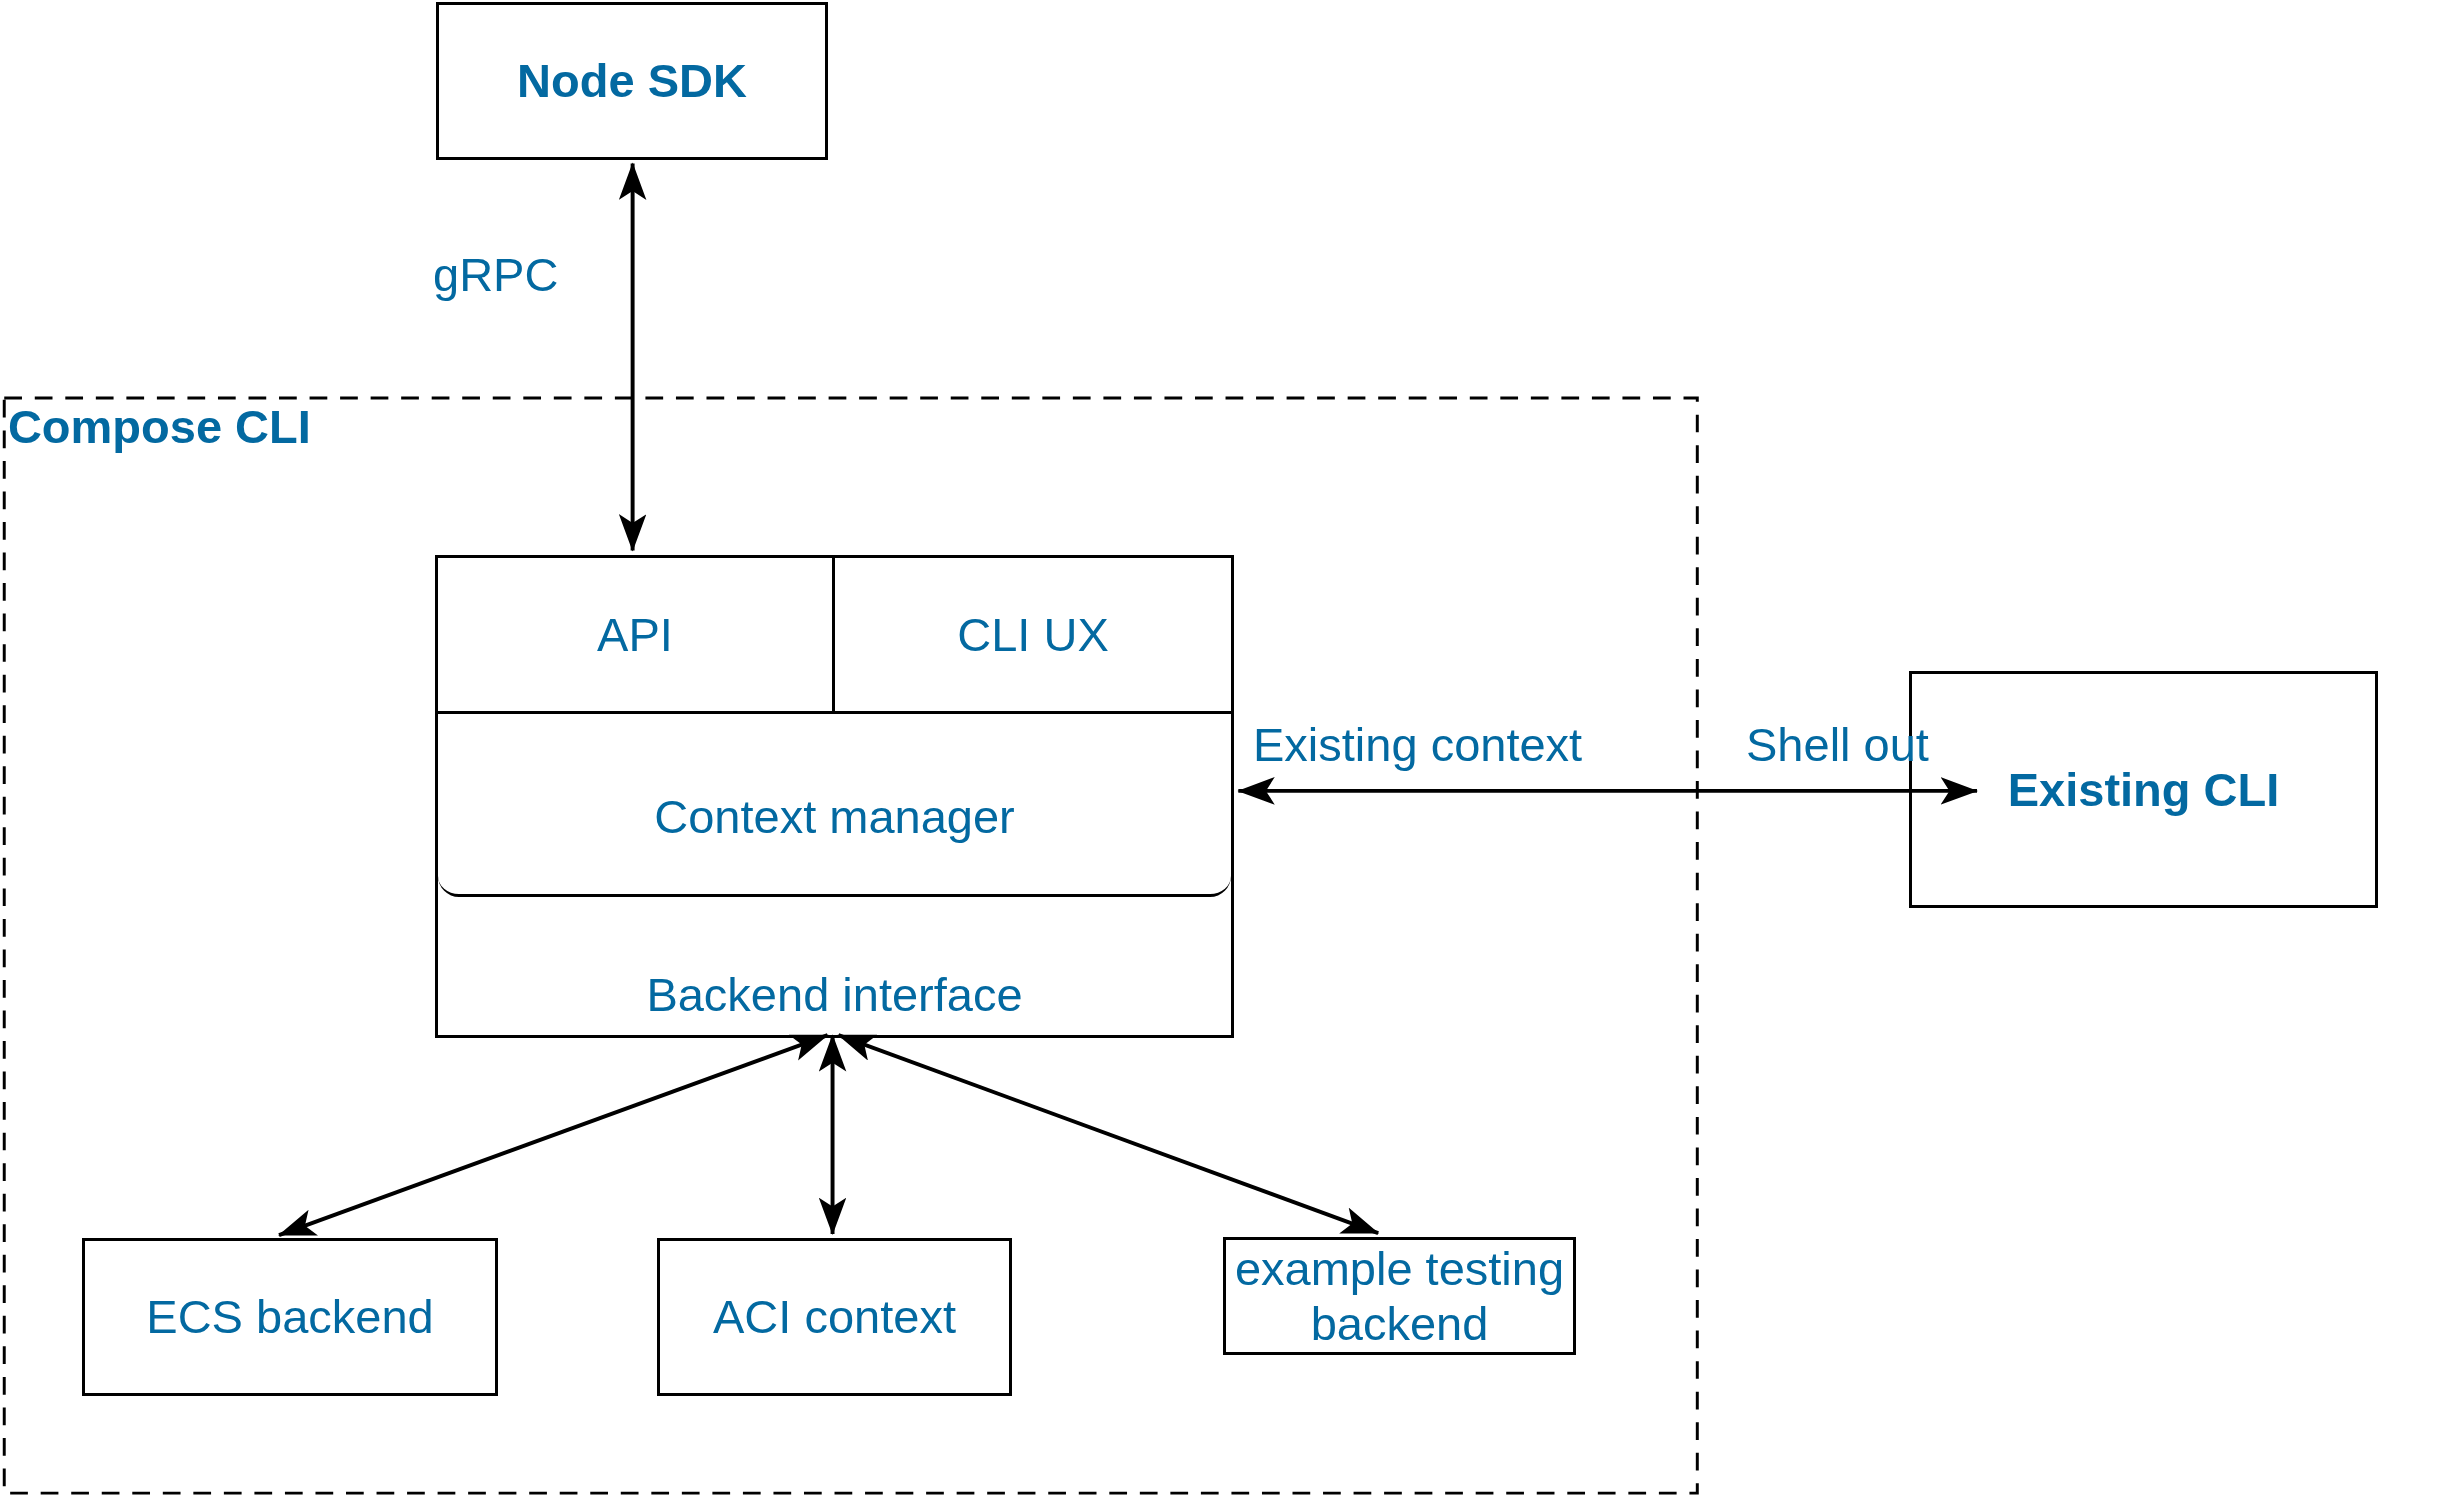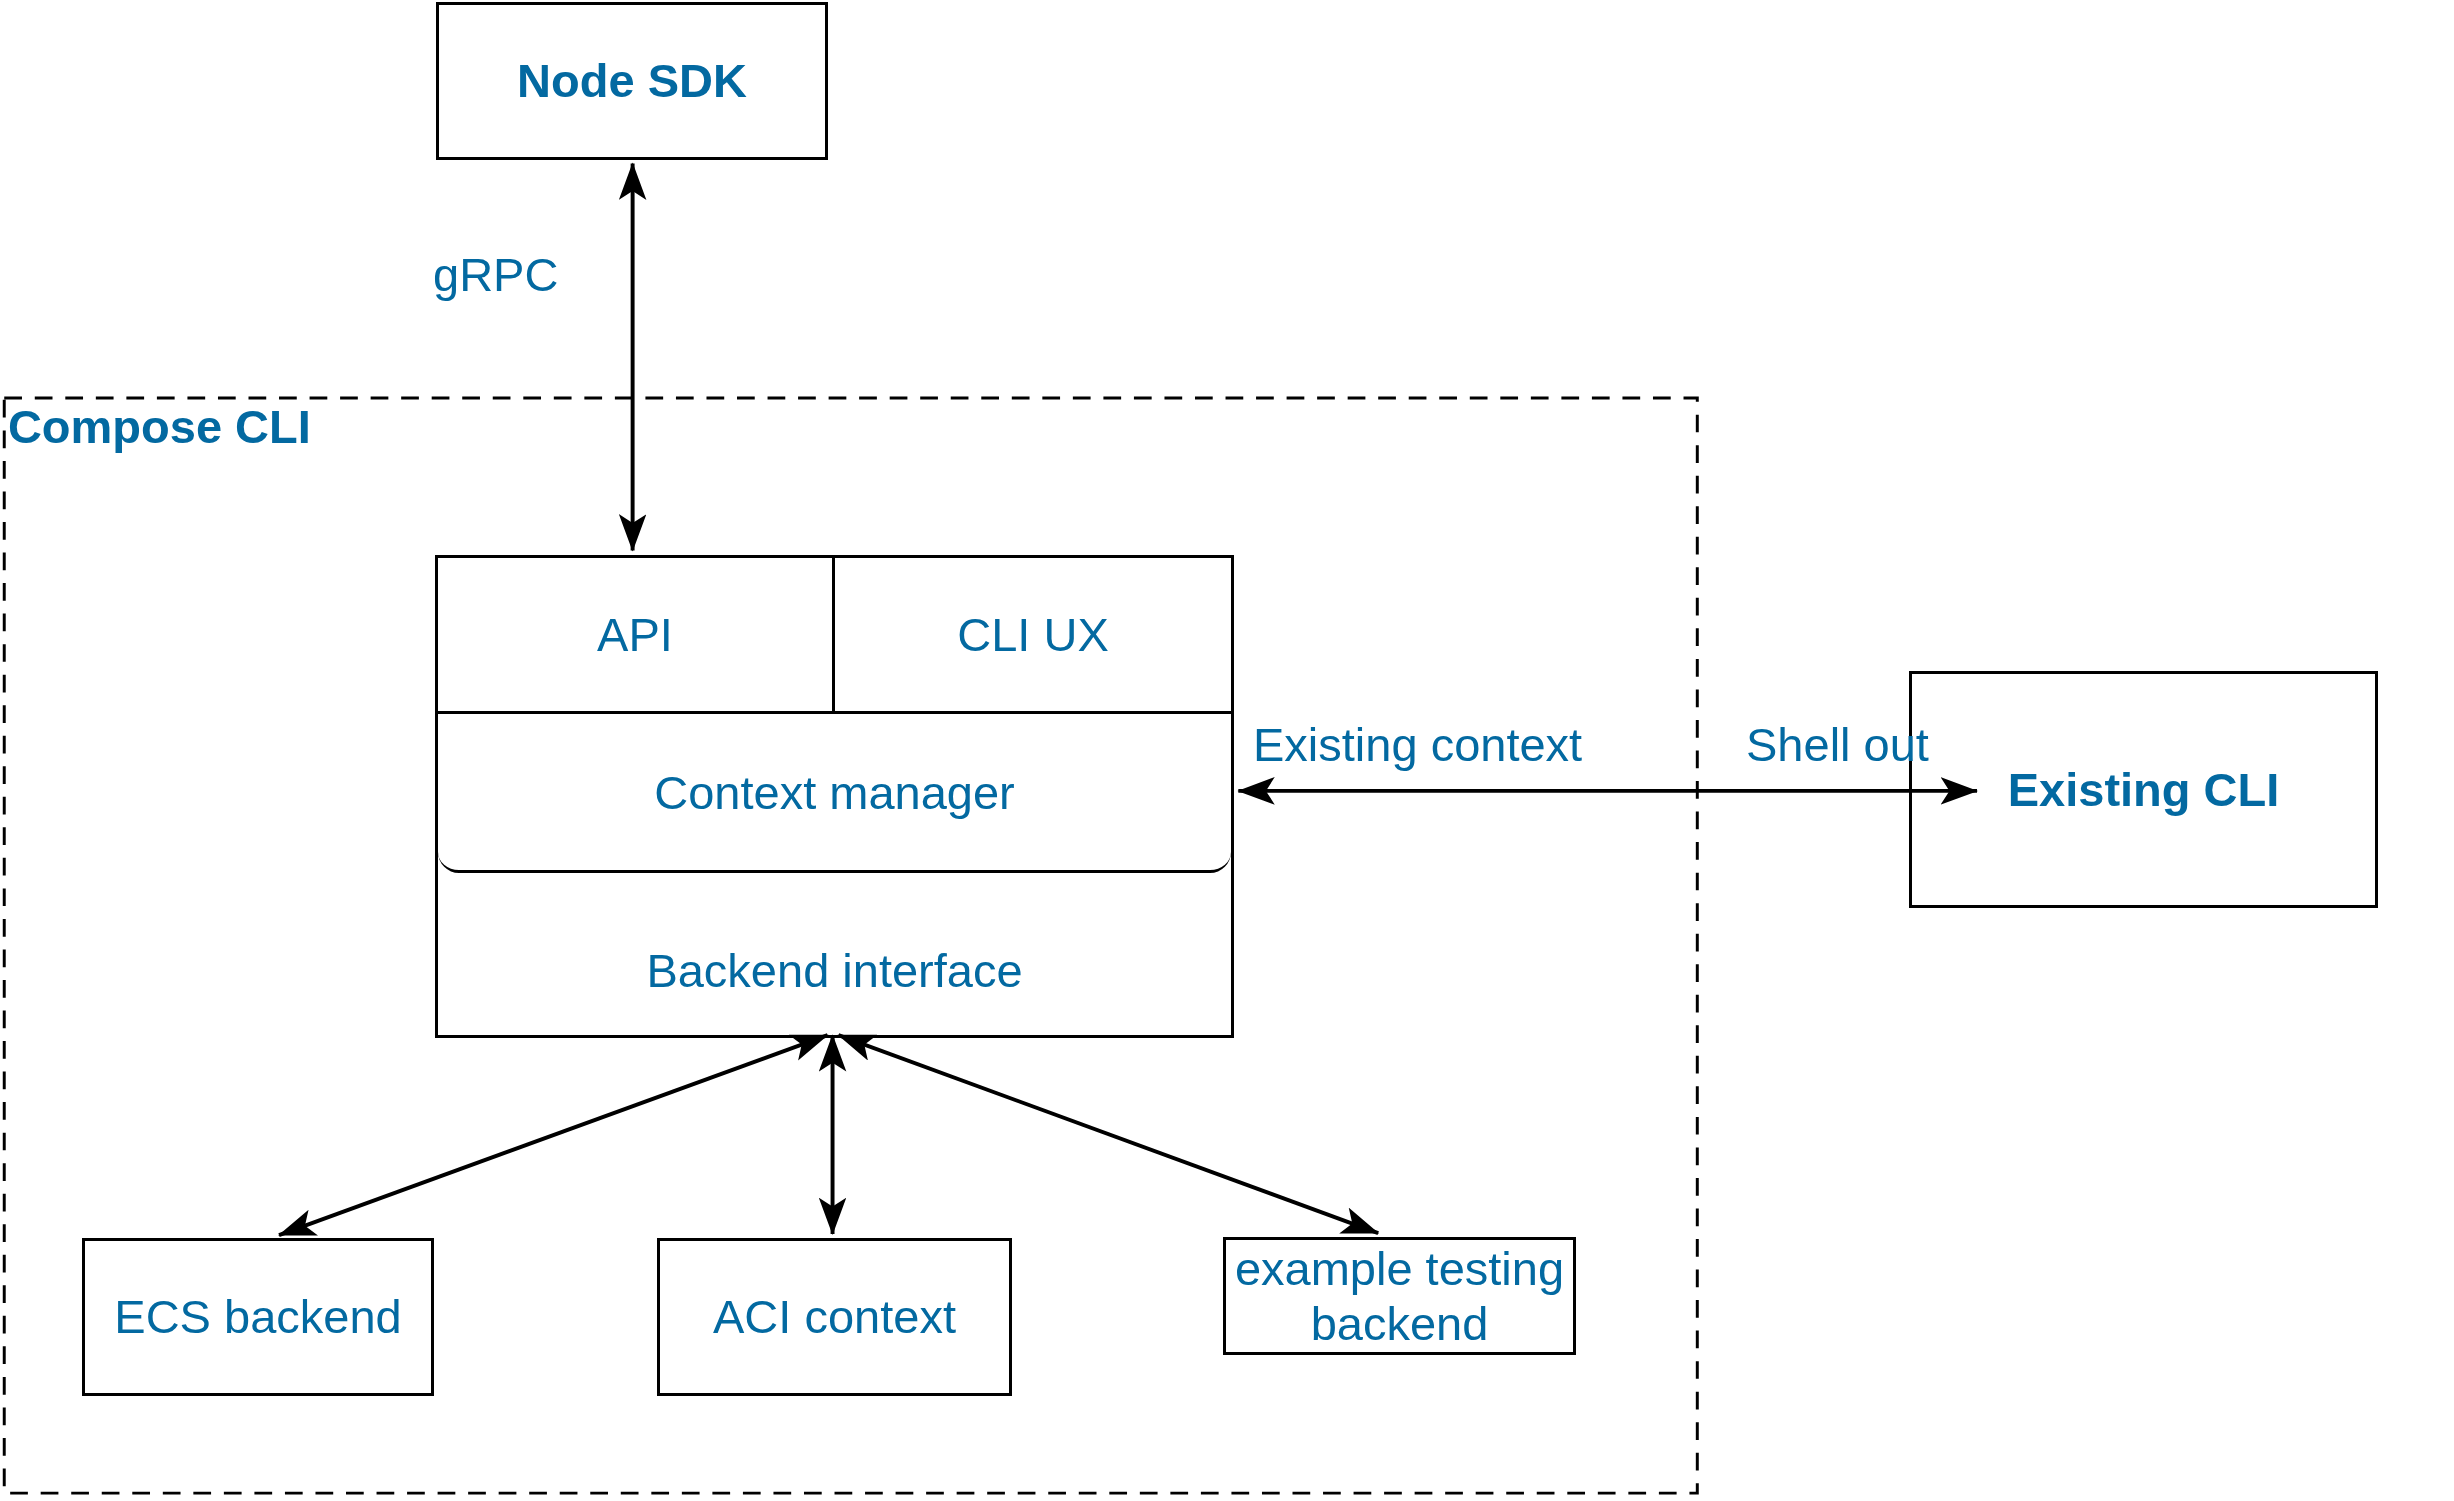--- a/index.html
+++ b/index.html
@@ -10,21 +10,21 @@
   .box{
     position:absolute;border:3.9px solid #000000;background:#ffffff;
     box-sizing:border-box;display:flex;align-items:center;justify-content:center;
     font-size:47px;line-height:1.18;text-align:center;
   }
   .bold{font-weight:700;}
   .lbl{position:absolute;font-size:47px;line-height:1.2;white-space:nowrap;}
   .stack{
     position:absolute;left:435px;top:555px;width:799px;height:483px;
     border:3.9px solid #000000;background:#ffffff;box-sizing:border-box;
-    display:flex;flex-direction:column;font-size:47px;
+    display:flex;flex-direction:column;font-size:47px;gap:24px;
   }
   .row{box-sizing:border-box;display:flex;align-items:center;justify-content:center;}
   .row-top{height:156px;border-bottom:3.9px solid #000000;align-items:stretch;padding:0;}
   .cell{flex:1;box-sizing:border-box;display:flex;align-items:center;justify-content:center;}
   .cell-api{flex:0 0 397px;border-right:3.9px solid #000000;}
   .row-mid{height:159px;border-bottom:3.9px solid #000000;border-radius:21px;}
   .row-bottom{flex:1;margin-top:33px;}
   .overlay{position:absolute;left:0;top:0;pointer-events:none;}
   .example-label{padding:0 5.9px;}
 </style>
@@ -53,21 +53,21 @@
     </div>
     <div class="row row-bottom">
       <span>Backend interface</span>
     </div>
   </div>
 
   <div class="box bold" style="left:1909px;top:671px;width:469px;height:237px">
     <span>Existing CLI</span>
   </div>
 
-  <div class="box" style="left:82px;top:1238px;width:352px;height:158px">
+  <div class="box" style="left:82px;top:1238px;width:416px;height:158px">
     <span>ECS backend</span>
   </div>
 
   <div class="box" style="left:657px;top:1238px;width:355px;height:158px">
     <span>ACI context</span>
   </div>
 
   <div class="box" style="left:1223px;top:1237px;width:353px;height:118px">
     <span class="example-label">example testing backend</span>
   </div>

